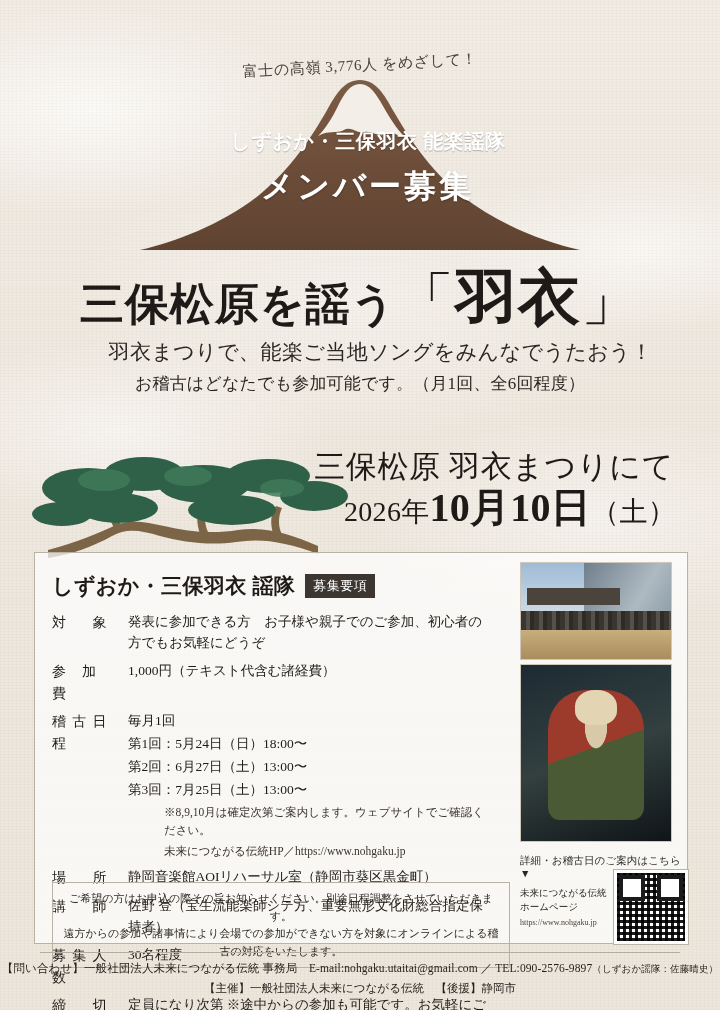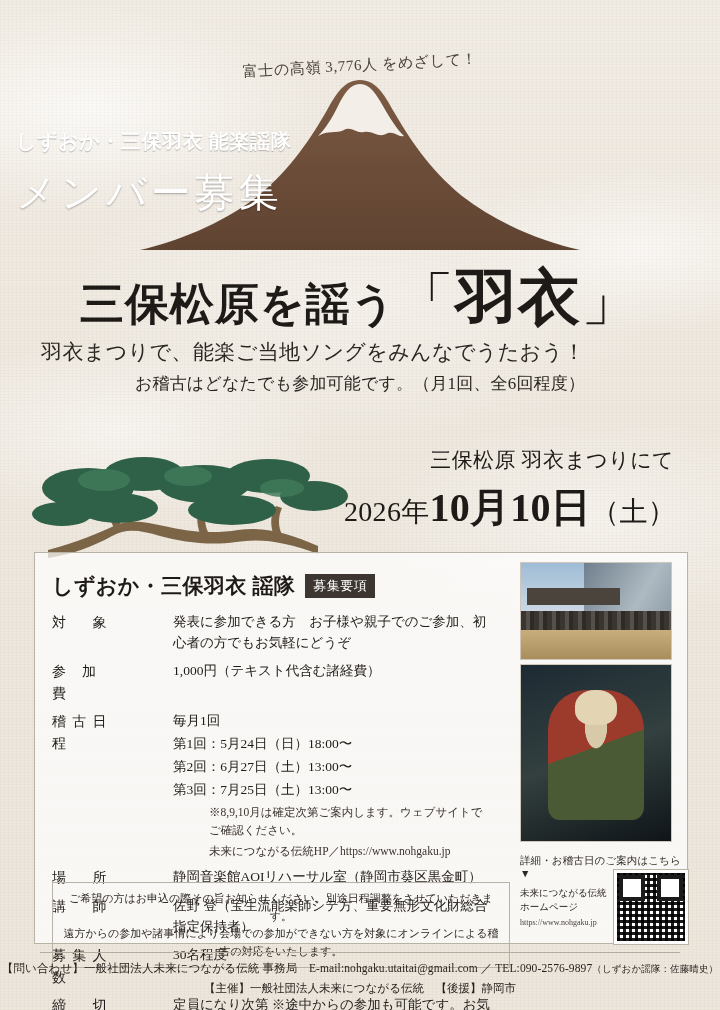--- a/index.html
+++ b/index.html
@@ -30,49 +30,49 @@
     mix-blend-mode:multiply;
   }
   
   .tagline{
     position:absolute;top:56px;left:0;right:0;text-align:center;
     font-size:15px;letter-spacing:.04em;color:#4a433c;
     transform:rotate(-3.2deg);
   }
   .fuji-wrap{position:absolute;top:72px;left:0;right:0;height:190px;}
   .banner{
-    position:absolute;left:0;right:0;top:128px;z-index:3;padding-left:16px;
+    position:absolute;left:0;right:0;top:128px;text-align:center;z-index:3;padding-left:16px;
   }
   .banner .line1{
     font-size:20px;color:#fff;letter-spacing:.03em;font-weight:bold;
     text-shadow:0 1px 1px rgba(0,0,0,.25);
   }
   .banner .line2{
     margin-top:10px;
-    font-size:40px;color:#fff;letter-spacing:.10em;font-weight:normal;
+    font-size:32px;color:#fff;letter-spacing:.10em;font-weight:bold;
     text-shadow:0 1px 2px rgba(0,0,0,.3);
   }
   
   .title-main{
     position:absolute;top:256px;left:0;right:0;text-align:center;
     font-size:44px;letter-spacing:.02em;color:#1e1a17;font-weight:bold;
   }
   .title-main .big{font-size:62px;}
   .title-main .kagi{font-size:58px;font-weight:normal;}
   .subtitle1{
-    position:absolute;top:338px;left:0;right:0;text-align:left;
+    position:absolute;top:338px;left:0;right:0;text-align:center;
     font-size:21px;letter-spacing:.02em;color:#2b2622;padding-left:41px;
   }
   .subtitle2{
     position:absolute;top:372px;left:0;right:0;text-align:center;
     font-size:17px;letter-spacing:.01em;color:#2b2622;
   }
   .event-place{
     position:absolute;top:446px;right:46px;text-align:right;
-    font-size:21px;letter-spacing:.02em;color:#1e1a17;
+    font-size:31px;letter-spacing:.02em;color:#1e1a17;
   }
   .event-date{
     position:absolute;top:480px;right:44px;text-align:center;
     font-size:28px;color:#1e1a17;letter-spacing:.01em;
   }
   .event-date .dbig{font-size:40px;font-weight:bold;}
   
   .panel{
     position:absolute;left:34px;top:552px;width:652px;height:390px;
     background:rgba(255,255,255,.72);
@@ -84,21 +84,21 @@
   }
   .pill{
     display:inline-block;vertical-align:3px;margin-left:10px;
     background:#3d3630;color:#fff;font-size:13px;font-weight:normal;
     padding:3px 8px;letter-spacing:.04em;
   }
   .rows{
     position:absolute;left:52px;top:612px;width:440px;
     font-size:13.5px;line-height:1.55;color:#201c19;
   }
-  .row{display:flex;margin-bottom:7px;gap:45px;}
+  .row{display:flex;margin-bottom:7px;}
   .row .lbl{
     width:76px;flex:0 0 76px;
     font-size:14px;letter-spacing:.45em;color:#201c19;
   }
   .row .val{flex:1;}
   .sched div{margin-bottom:2px;}
   .note-small{font-size:11.5px;color:#3a332d;margin-top:3px;margin-left:36px;}
   .hr-note{
     position:absolute;left:52px;top:882px;width:436px;
     border:1px solid #b9b2a6;padding:7px 10px;

